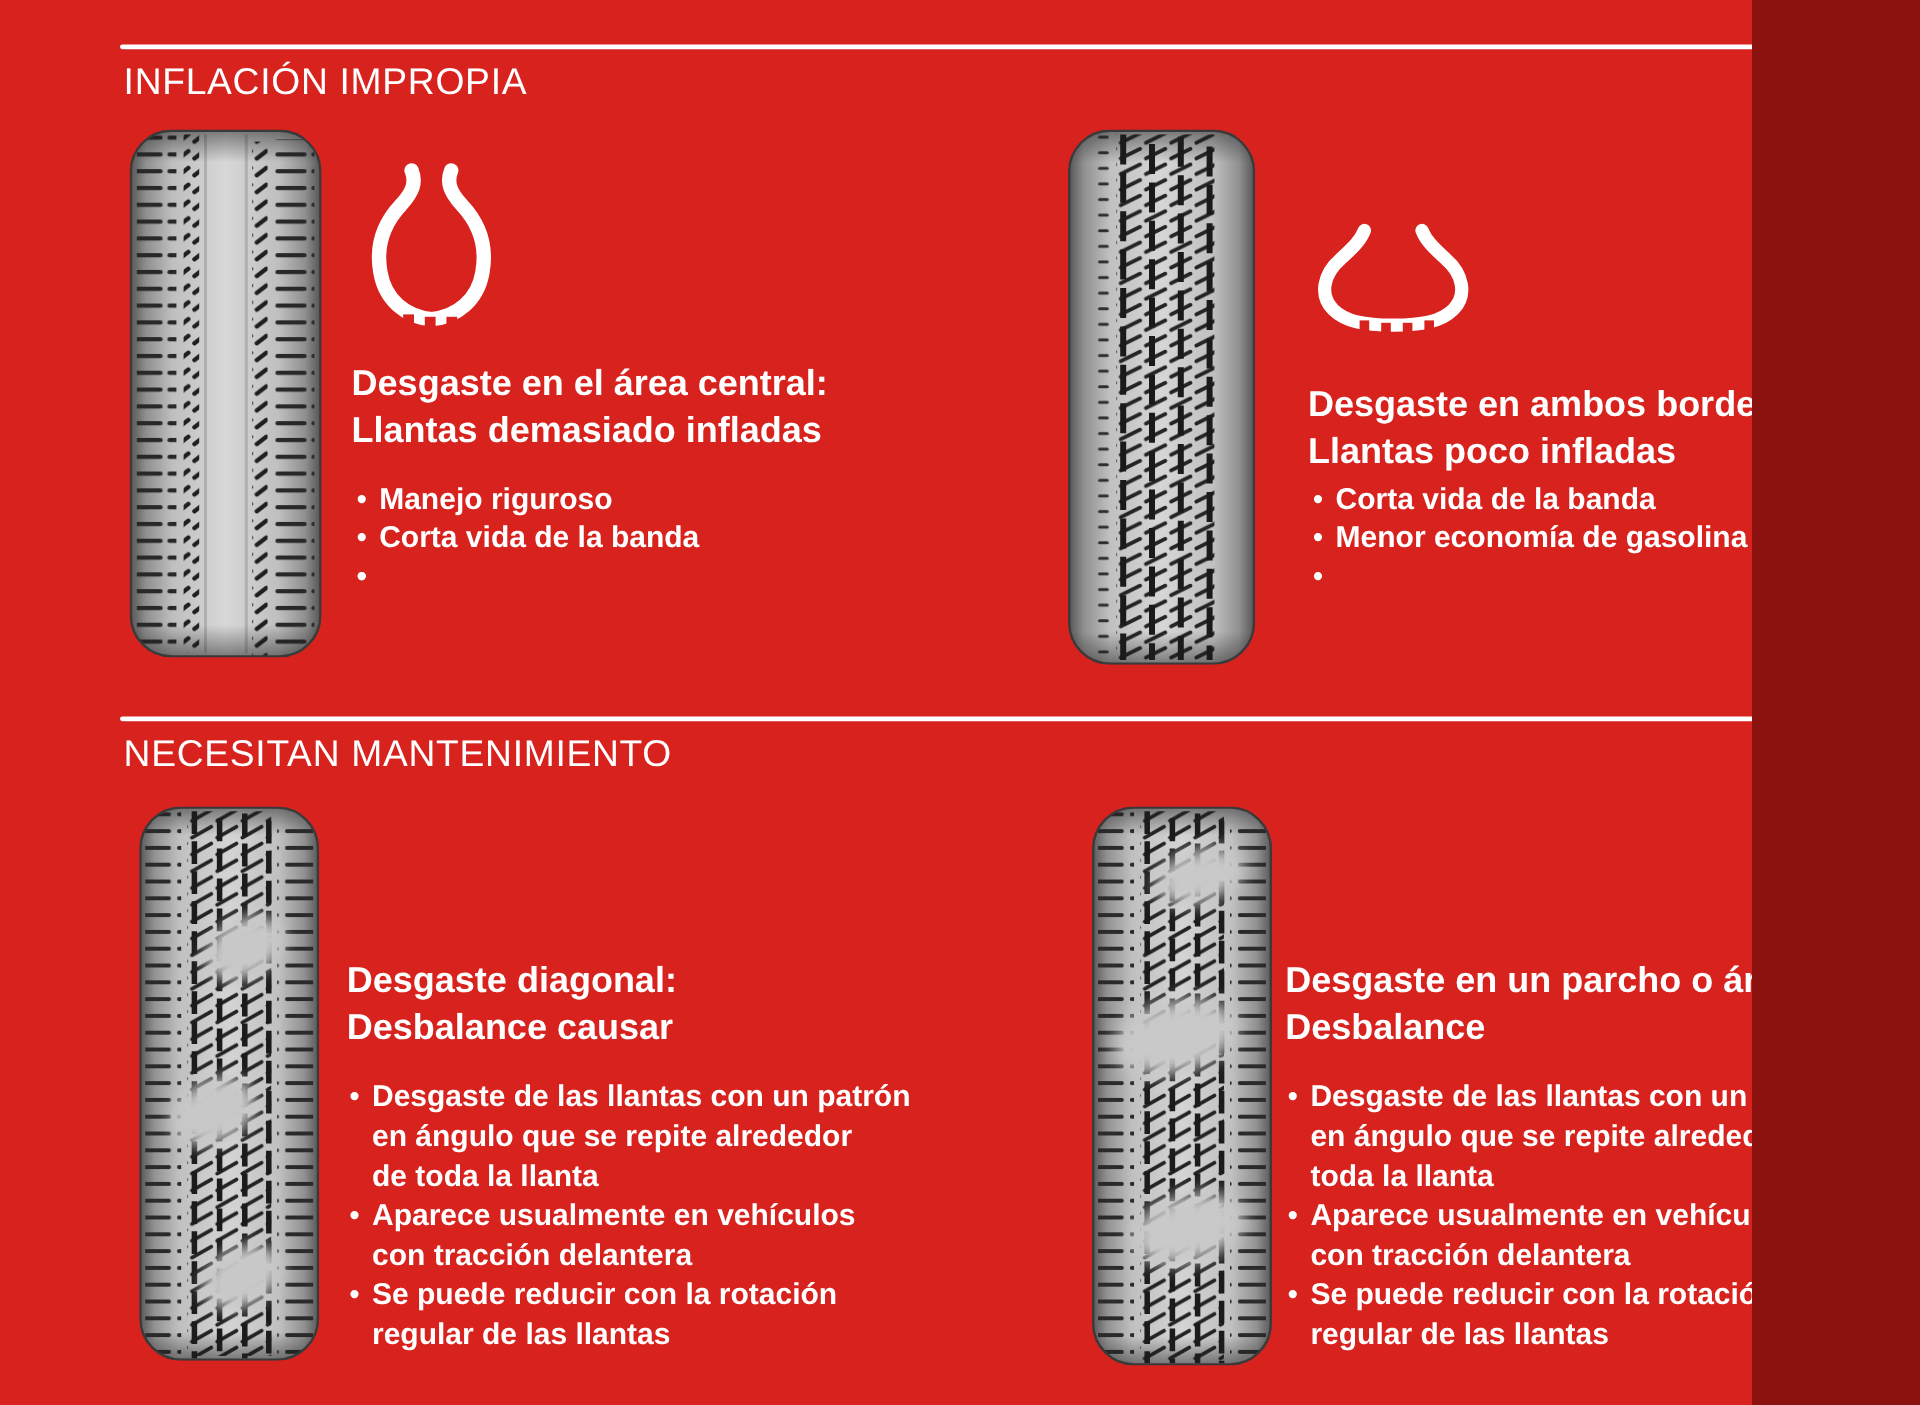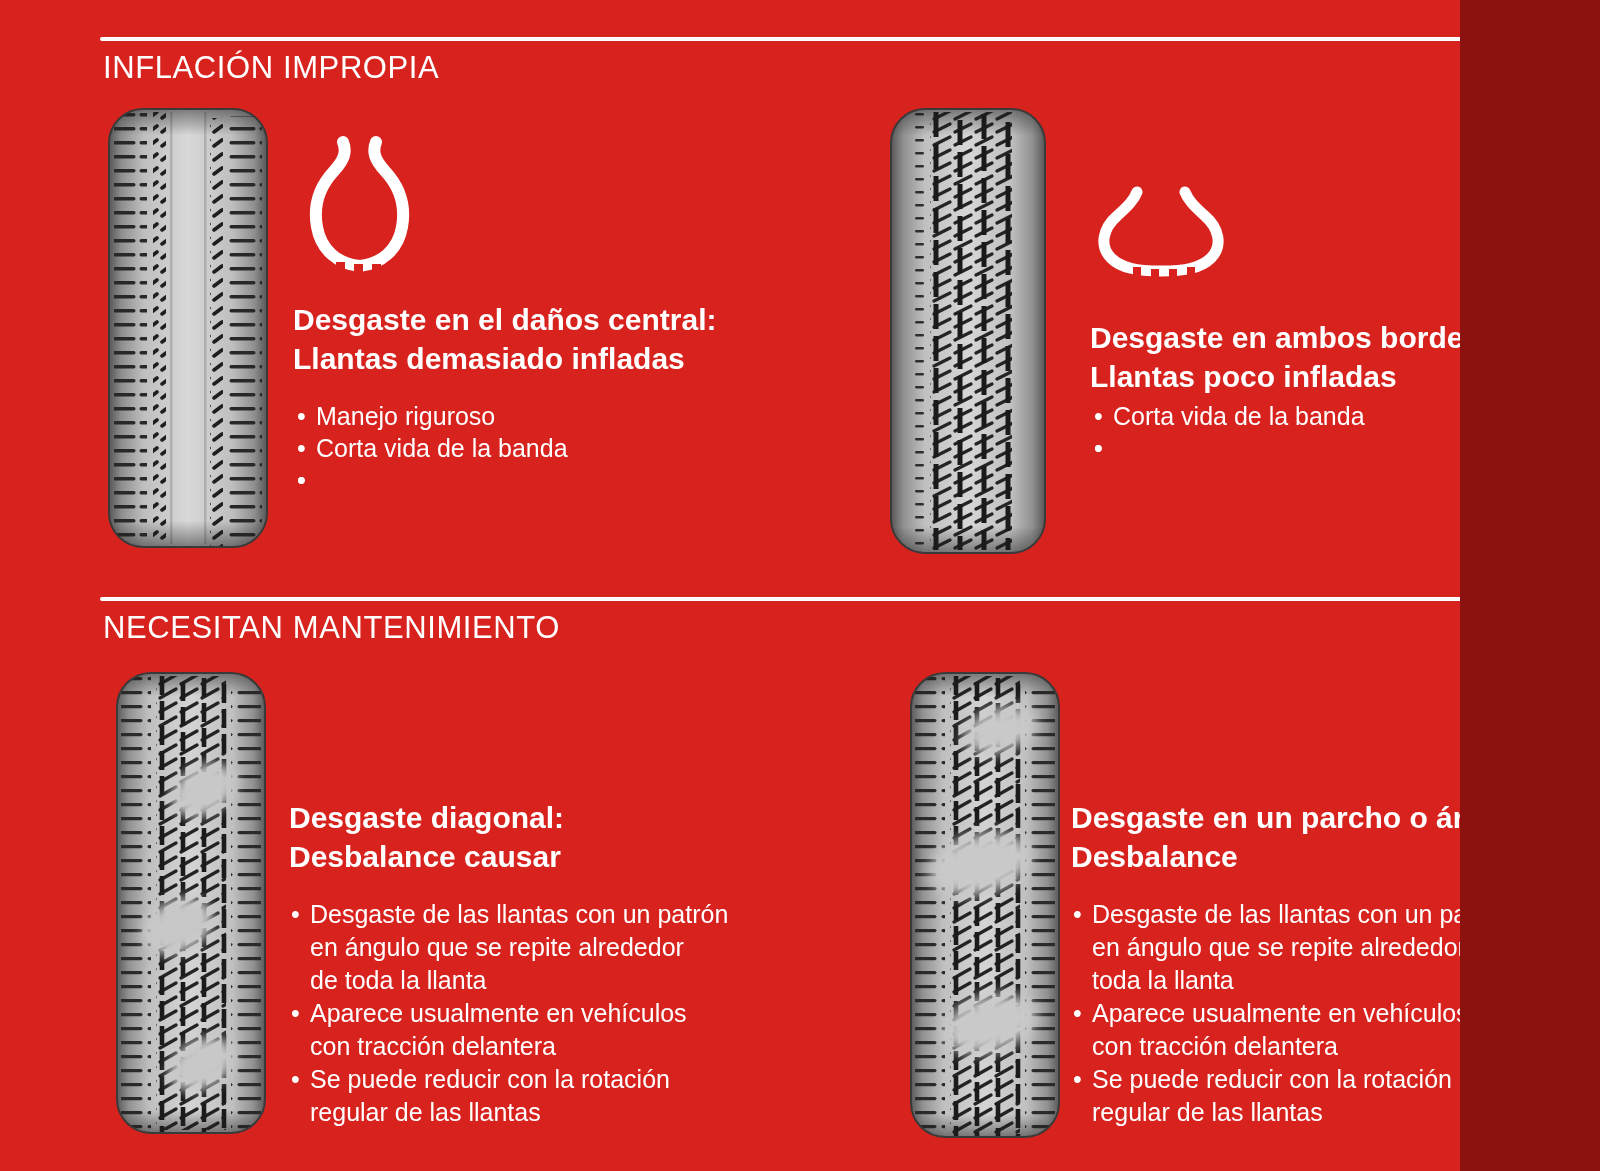--- a/index.html
+++ b/index.html
@@ -29,21 +29,21 @@
     white-space:pre-line;color:var(--fg);
   }
   ul.bullets{
     position:absolute;list-style:none;margin:0;padding:0;
     font-size:25px;font-weight:400;color:var(--fg);
   }
   .s1 ul.bullets{line-height:32px;}
   .s2 ul.bullets{line-height:33px;}
   ul.bullets li{position:relative;padding-left:21px;}
   ul.bullets .marker{position:absolute;left:2px;top:0;}
-  ul.bullets .bt{white-space:pre-line;}
+  ul.bullets .bt{white-space:pre-line;font-weight:bold;}
   .abs{position:absolute;}
   svg{display:block;}
 </style>
 </head>
 <body>
 
 <div class="stage">
 
   <div class="s1">
     <div class="divider" style="left:100px;top:37px;width:1378px;"></div>
@@ -92,21 +92,21 @@
     <svg class="abs" style="left:302px;top:135px;" width="115" height="143" viewBox="0 0 115 143">
       <path d="M41,7 C45,17 42,25 32,36 C18,51 11,70 15,92 C19,115 36,129 57.5,131 C79,129 96,115 100,92 C104,70 97,51 83,36 C73,25 70,17 74,7" fill="none" stroke="var(--fg)" stroke-width="12" stroke-linecap="round"></path>
       <g fill="var(--bg)">
         <rect x="34" y="127" width="9" height="14"></rect>
         <rect x="52" y="129" width="9" height="14"></rect>
         <rect x="70" y="129" width="9" height="14"></rect>
         <rect x="88" y="127" width="9" height="14"></rect>
       </g>
     </svg>
 
-    <div class="card-heading" style="left:293px;top:300px;width:570px;">Desgaste en el daños central:
+    <div class="card-heading" style="left:293px;top:300px;width:570px;">Desgaste en el área central:
 Llantas demasiado infladas</div>
     <ul class="bullets" style="left:295px;top:400px;width:560px;">
       <li><span class="marker">•</span><span class="bt">Manejo riguroso</span></li>
       <li><span class="marker">•</span><span class="bt">Corta vida de la banda</span></li>
       <li><span class="marker">•</span></li>
       <li><span class="marker">•</span></li>
     </ul>
 
     <svg class="abs" style="left:890px;top:108px;" width="156" height="446" viewBox="0 0 156 446">
       <defs>
@@ -157,21 +157,21 @@
         <rect x="54" y="83" width="8" height="13"></rect>
         <rect x="72" y="83" width="8" height="13"></rect>
         <rect x="90" y="81" width="8" height="13"></rect>
       </g>
     </svg>
 
     <div class="card-heading" style="left:1090px;top:318px;width:480px;">Desgaste en ambos bordes:
 Llantas poco infladas</div>
     <ul class="bullets" style="left:1092px;top:400px;width:490px;">
       <li><span class="marker">•</span><span class="bt">Corta vida de la banda</span></li>
-      <li><span class="marker">•</span></li>
+      <li><span class="marker">•</span><span class="bt">Menor economía de gasolina</span></li>
       <li><span class="marker">•</span></li>
     </ul>
   </div>
 
   <div class="s2">
     <div class="divider" style="left:100px;top:597px;width:1378px;"></div>
     <div class="section-title" style="left:103px;top:609px;text-align:right;">NECESITAN MANTENIMIENTO</div>
 
     <svg class="abs" style="left:116px;top:672px;" width="150" height="462" viewBox="0 0 150 462">
       <defs>

